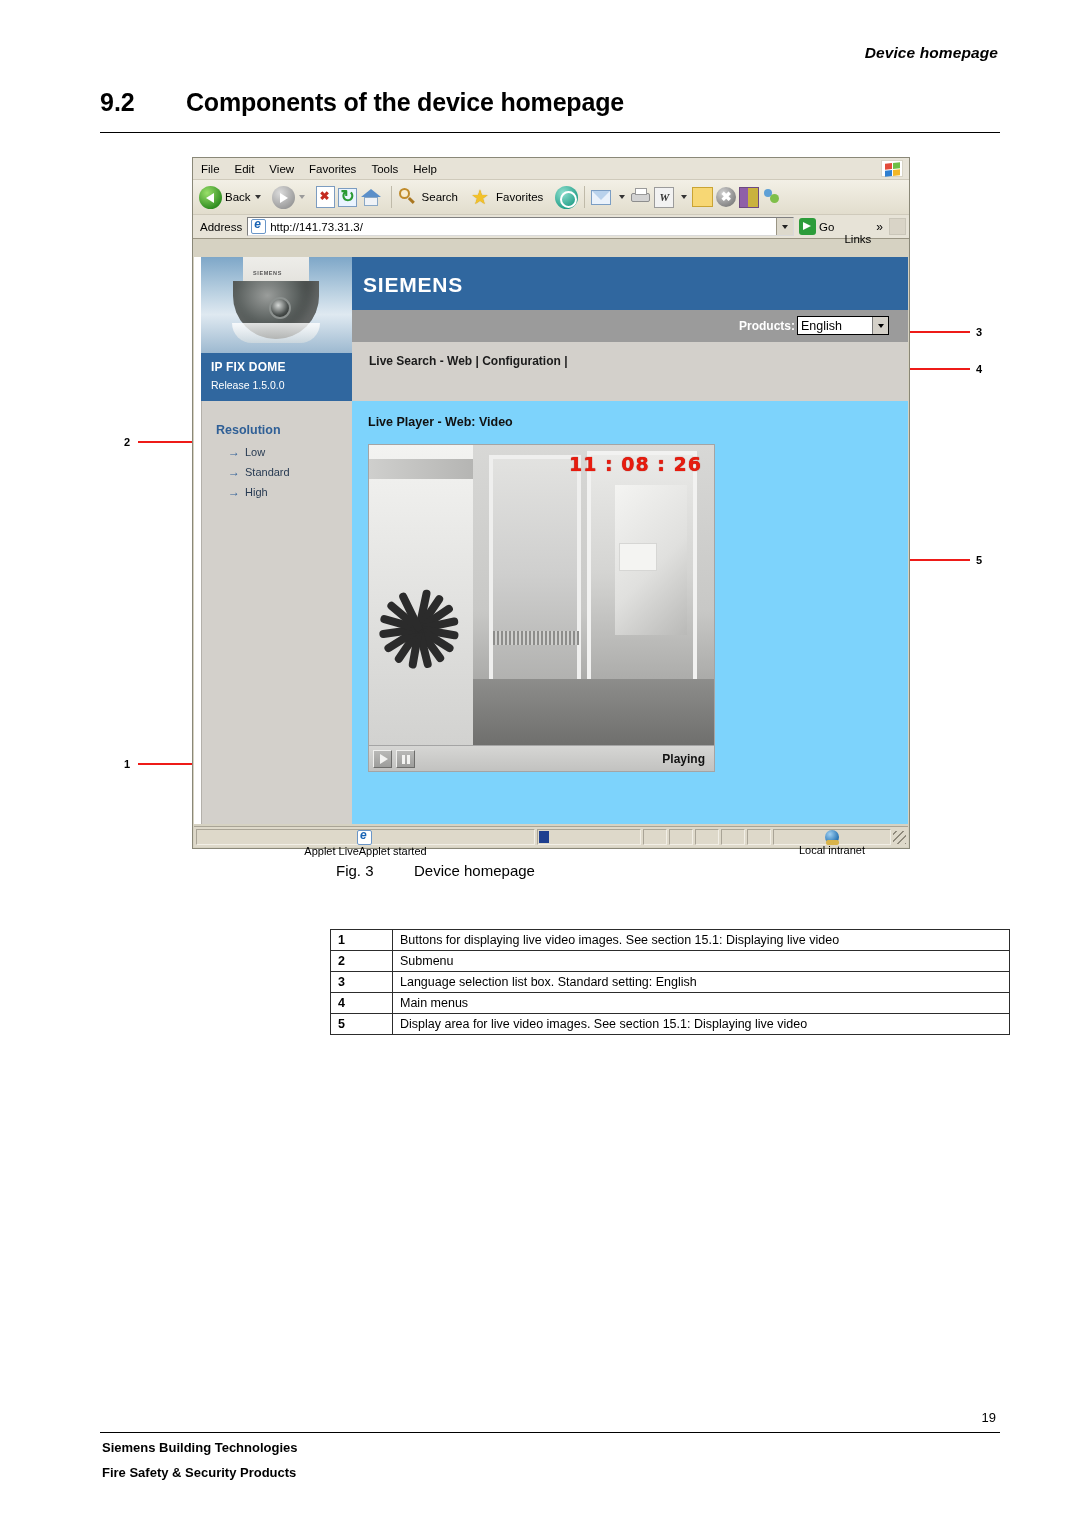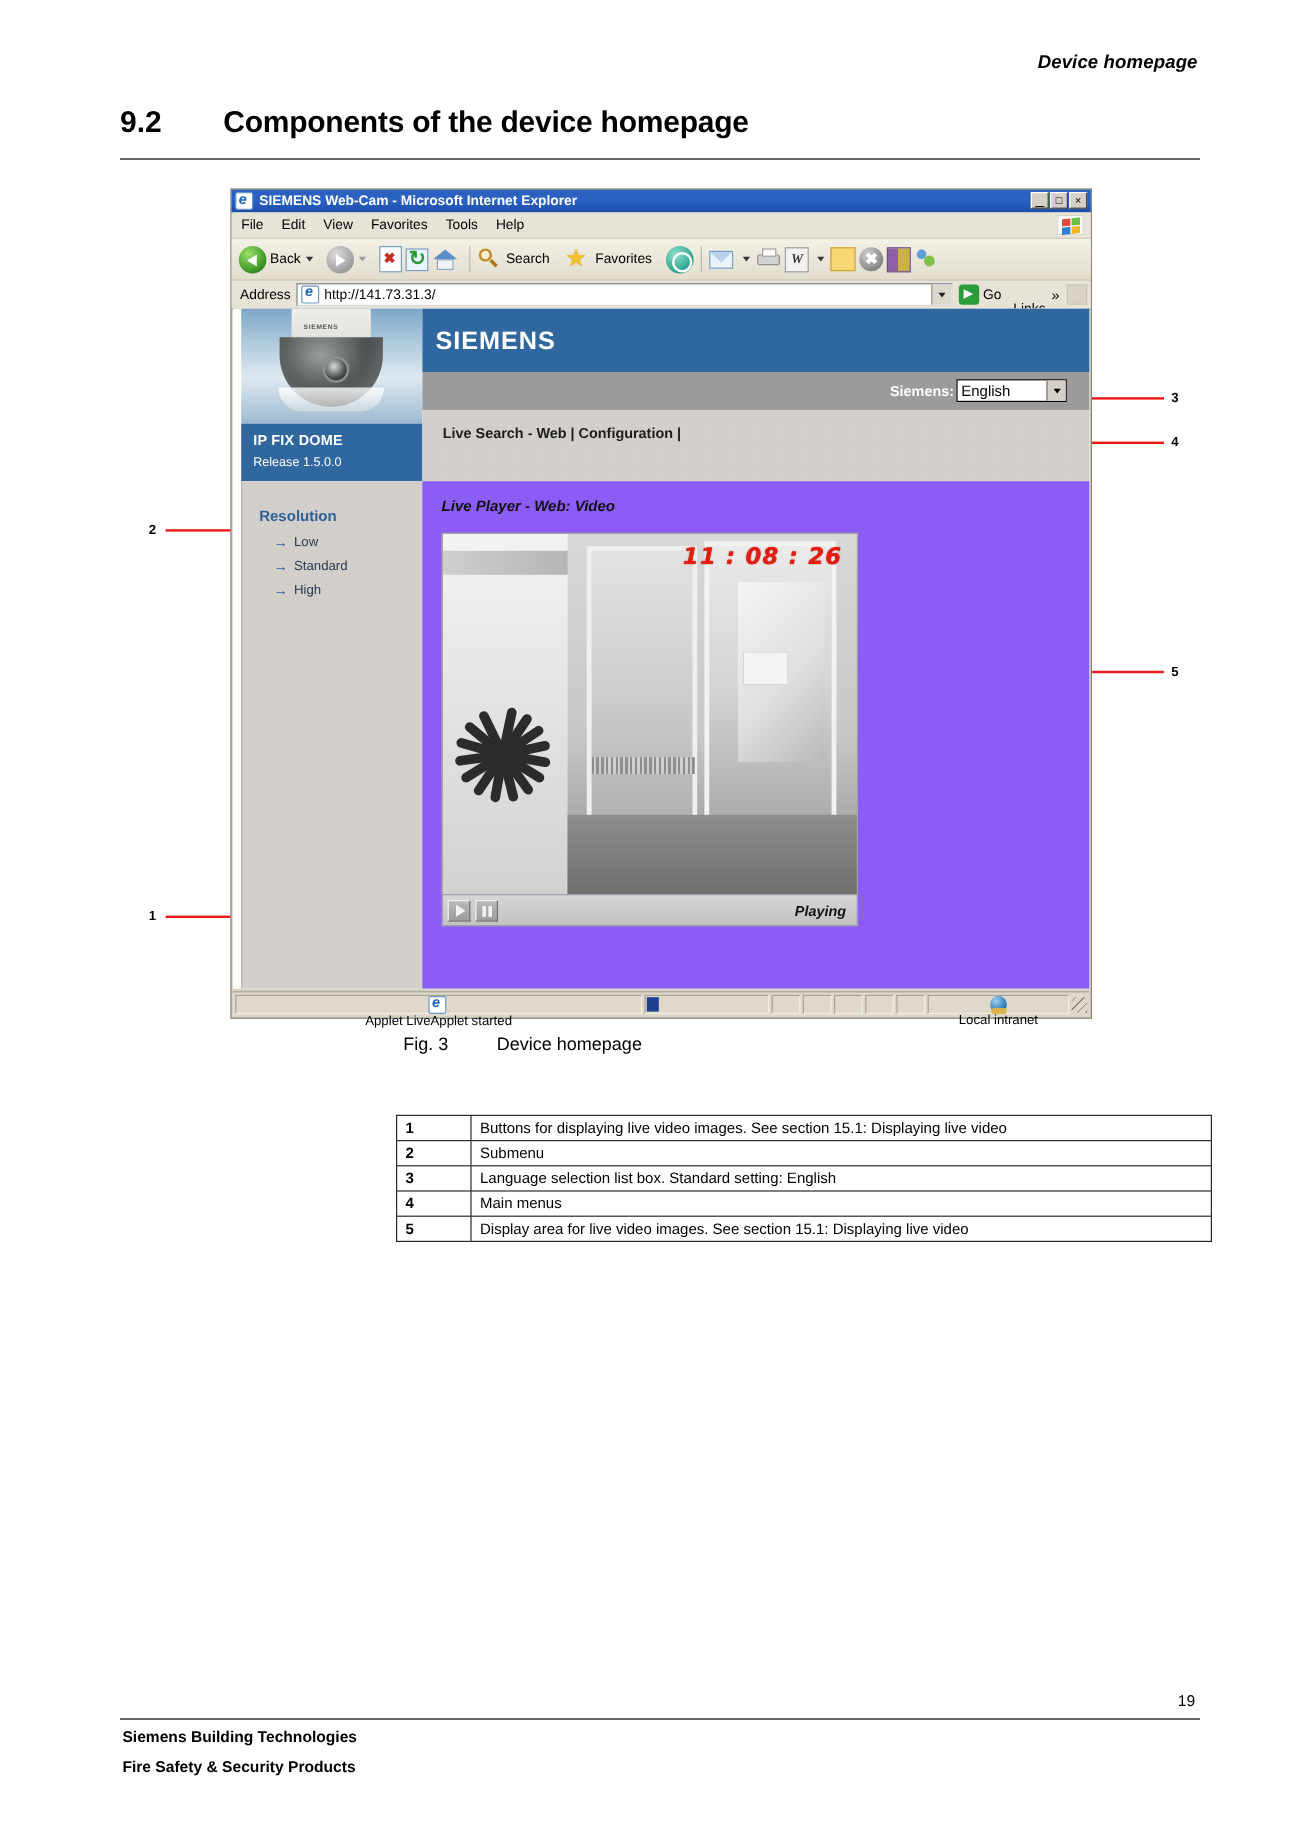--- a/index.html
+++ b/index.html
@@ -654,22 +654,21 @@
     font-weight: bold;
   }
   .side-item .lbl {
     color: #273a52;
     font-size: 11px;
   }
 
   .sm-content {
     position: absolute;
     left: 158px; right: 0; top: 144px; bottom: 0;
-    background: #8b5cf6;
-    font-style: italic;
+    background: #7dd3fc;
   }
   .content-title {
     position: absolute;
     left: 16px; top: 14px;
     font-size: 12.5px;
     font-weight: bold;
     color: #111;
   }
   .video-frame {
     position: absolute;
@@ -990,35 +989,20 @@
   <div class="callout-num" style="left:866px; top:215px;">4</div>
   <div class="arrow-line" style="left:480px; top:220px; width:380px;"></div>
   <div class="arrow-head left" style="left:469px; top:215px;"></div>
 
   <div class="callout-num" style="left:866px; top:406px;">5</div>
   <div class="arrow-line" style="left:572px; top:411px; width:288px;"></div>
   <div class="arrow-head left" style="left:561px; top:406px;"></div>
 
   <div class="ie-window">
 
-    <div class="titlebar">
-      <span class="ie-ico"></span>
-      <span class="title-text">SIEMENS Web-Cam - Microsoft Internet Explorer</span>
-      <span class="win-btns">
-        <span class="win-btn min">
-            <span>_</span>
-          </span>
-        <span class="win-btn">
-            <span>□</span>
-          </span>
-        <span class="win-btn">
-            <span>×</span>
-          </span>
-      </span>
-    </div>
 
     <div class="menubar">
       <span class="mi">File</span>
       <span class="mi">Edit</span>
       <span class="mi">View</span>
       <span class="mi">Favorites</span>
       <span class="mi">Tools</span>
       <span class="mi">Help</span>
       <span class="flag">
         <span class="flag-grid">
@@ -1094,21 +1078,21 @@
         <div class="cam-lens"></div>
         <div class="cam-ring"></div>
       </div>
 
       <div class="sm-header">
         <div class="sm-logo">SIEMENS</div>
       </div>
 
       <div class="sm-langbar">
         <div class="lang-wrap">
-          <span class="lang-label">Siemens:</span>
+          <span class="lang-label">Products:</span>
           <span class="lang-select">
             <span class="lang-value">English</span>
             <span class="lang-arrow">
                 <i></i>
               </span>
           </span>
         </div>
       </div>
 
       <div class="sm-idbox">

